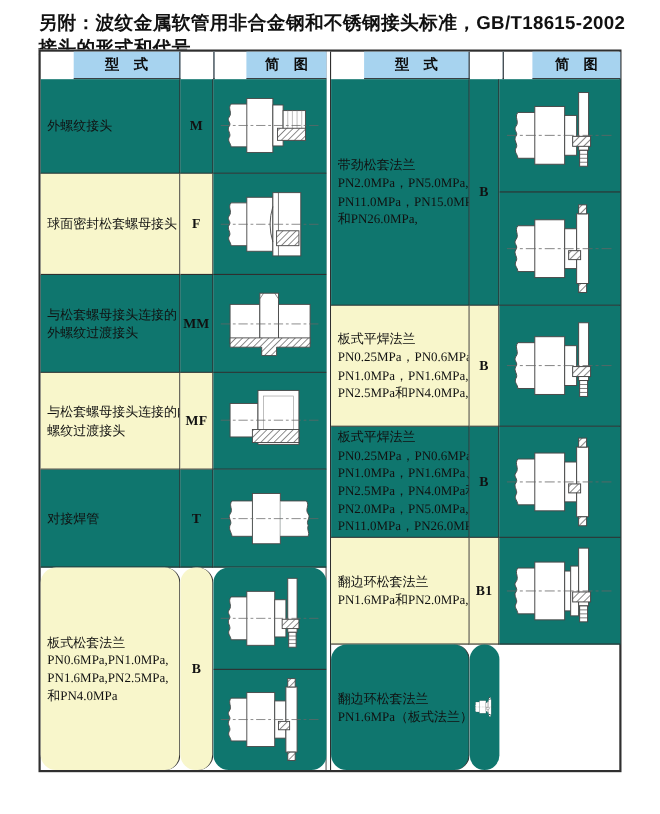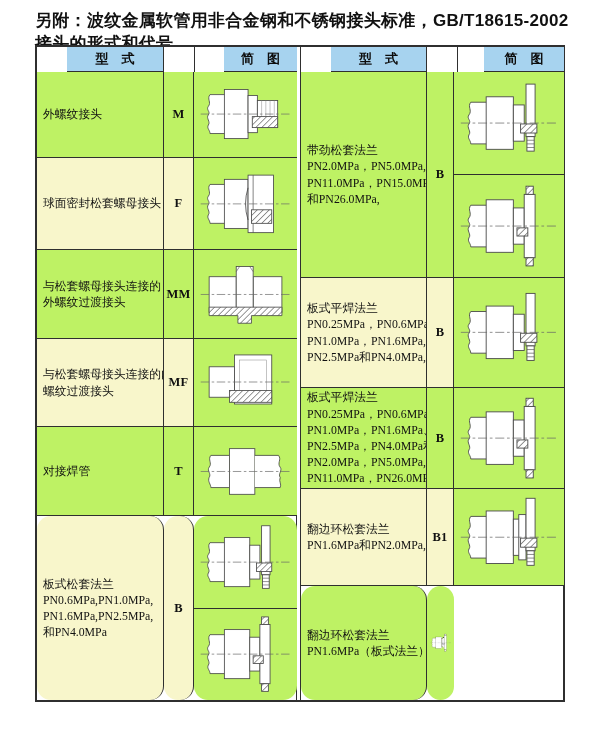--- a/index.html
+++ b/index.html
@@ -32,21 +32,21 @@
   }
   .divider-gap{width:5px;background:#fff;}
   .half-right{
     width:263px;border-left:1.5px solid var(--line);
     grid-template-columns:126px 27px 110px;
     grid-template-rows:25px 206px 110px 101px 97px 114px;
   }
   .cell{
     border-right:1px solid var(--line);
     border-bottom:1px solid var(--line);
-    background:#bef264;overflow:hidden;
+    background:#0f766e;overflow:hidden;
   }
   .cell.col-last{border-right:none;}
   .cell.row-last{border-bottom:none;border-radius:14px;}
   .cell.hl{background:var(--highlight-bg);}
   .cell.header{
     background:var(--header-bg);
     display:flex;align-items:center;justify-content:center;
     font-family:"Liberation Sans","DejaVu Sans",sans-serif;
     font-weight:700;font-size:13px;color:#0d0d0d;
     border-bottom:1.5px solid var(--line);

